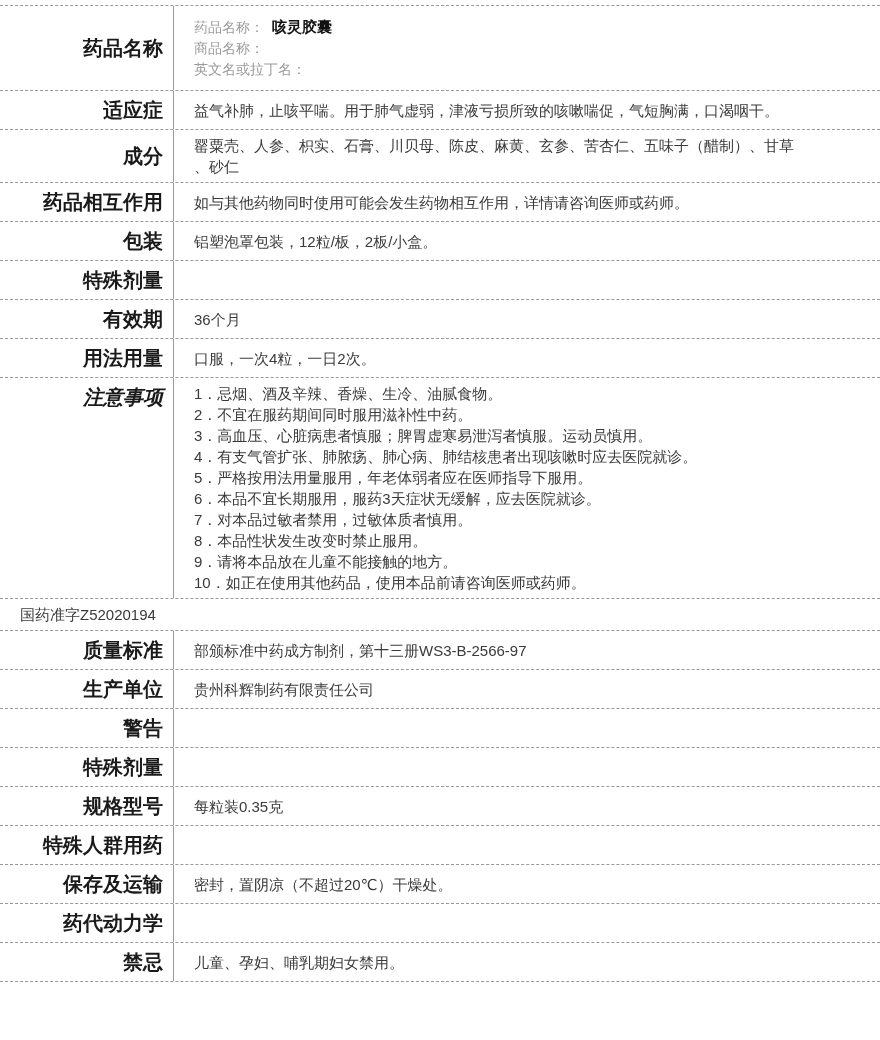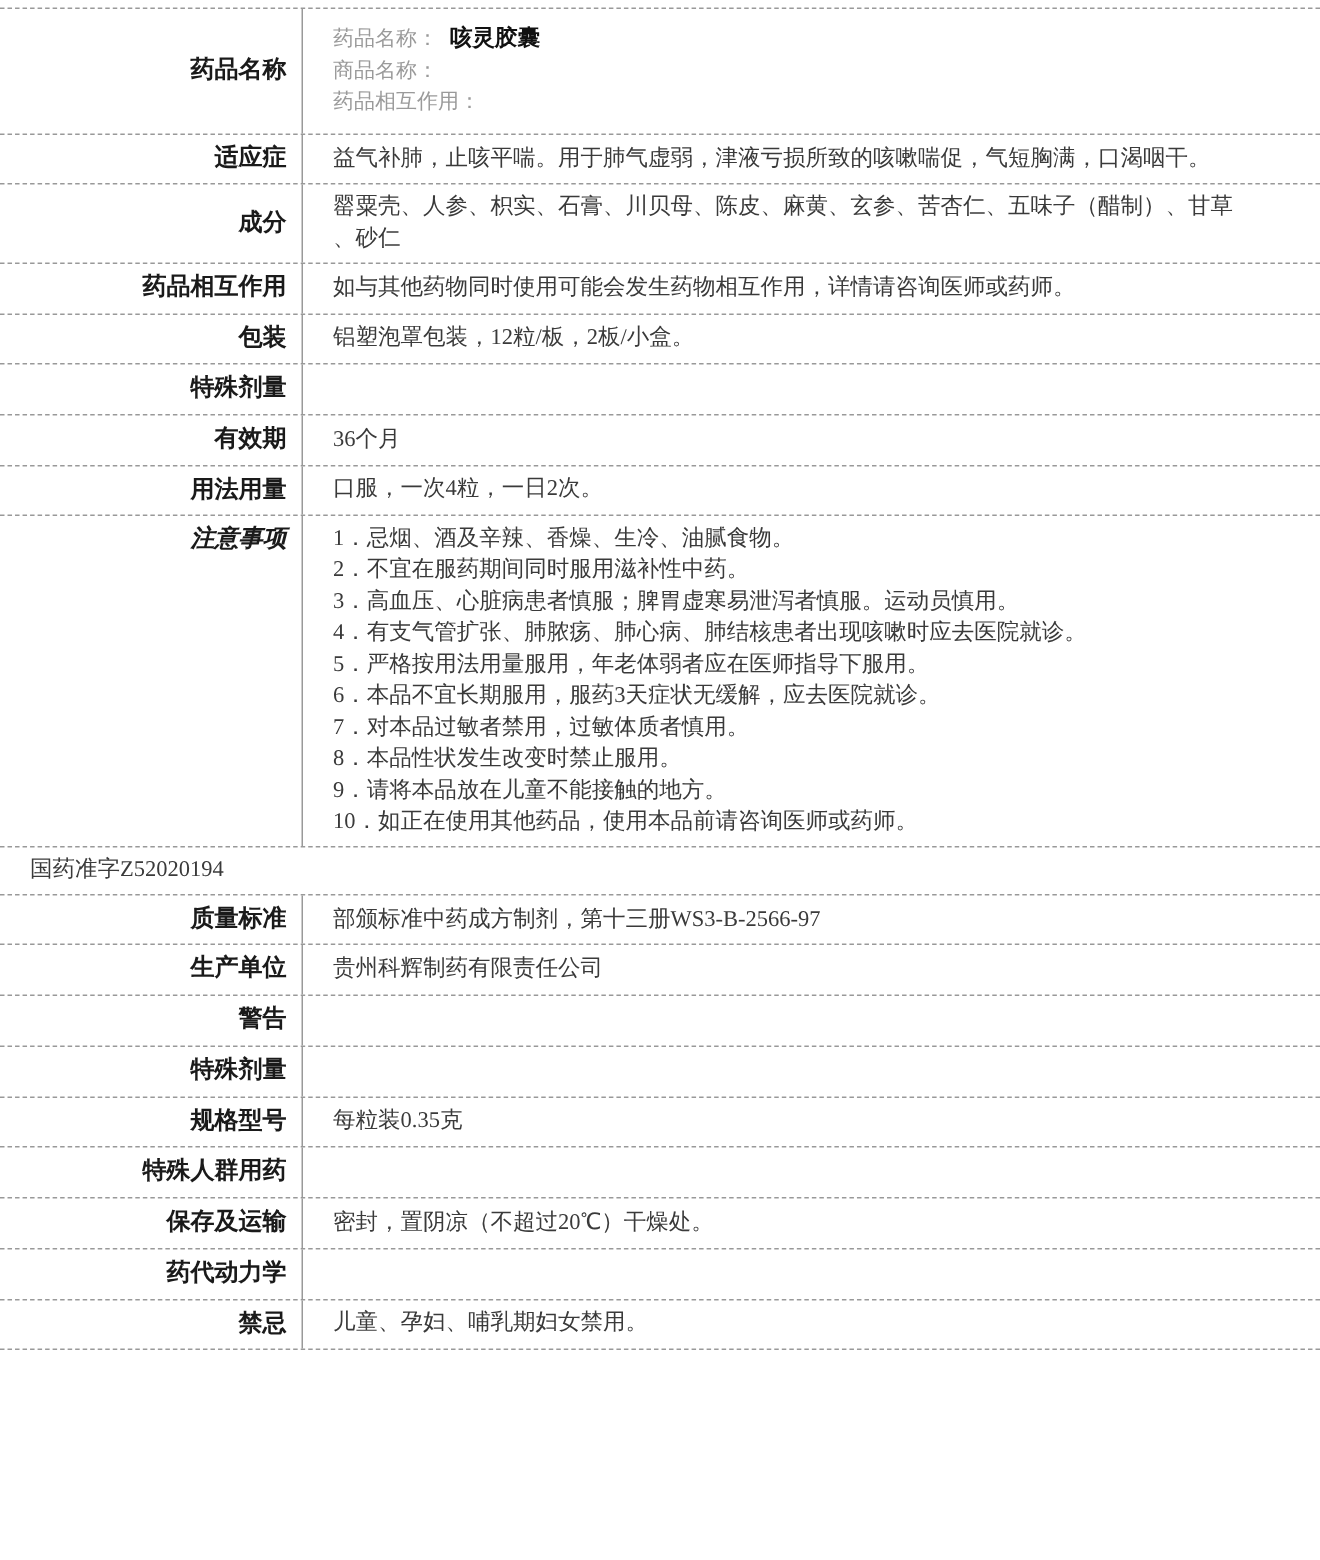--- a/index.html
+++ b/index.html
@@ -20,44 +20,43 @@
   .drug-table{
     width:880px;
     border-top:1px dashed var(--border-color);
   }
   .row{
     display:flex;
     border-bottom:1px dashed var(--border-color);
     min-height:30px;
   }
   .label-cell{
-    width:202px;
+    width:174px;
     box-sizing:border-box;
     border-right:1px solid var(--border-color);
     display:flex;
     align-items:center;
     justify-content:flex-end;
     text-align:right;
     padding:5px 10px 5px 4px;
-    font-size:16px;
+    font-size:20px;
     font-weight:bold;
     color:var(--label-color);
     line-height:1.4;
   }
   .content-cell{
     flex:1;
     box-sizing:border-box;
     padding:5px 14px 5px 20px;
     display:flex;
     flex-direction:column;
     justify-content:center;
     font-size:15px;
     color:var(--content-color);
     line-height:21px;
-    font-family:Liberation Serif, serif;
   }
   .content-line{white-space:pre-wrap;}
   .row.valign-top .label-cell{align-items:flex-start;font-style:italic;}
   .row.valign-top .content-cell{justify-content:flex-end;}
   .row.empty-row{min-height:33px;}
   .row.name-row .content-cell{padding-top:10px;padding-bottom:10px;line-height:21px;}
   .name-line{display:flex;align-items:baseline;}
   .field-key{color:var(--muted-color);font-size:14px;}
   .drug-name-value{color:var(--value-color);font-weight:bold;font-size:15px;margin-left:8px;}
 </style>
@@ -70,21 +69,21 @@
         <div class="label-cell">药品名称</div>
         <div class="content-cell">
           <div class="name-line">
             <span class="field-key">药品名称：</span>
             <span class="drug-name-value">咳灵胶囊</span>
           </div>
           <div class="name-line">
             <span class="field-key">商品名称：</span>
           </div>
           <div class="name-line">
-            <span class="field-key">药品相互作用：</span>
+            <span class="field-key">英文名或拉丁名：</span>
           </div>
         </div>
       </div>
       <div class="row">
         <div class="label-cell">适应症</div>
         <div class="content-cell">
           <div class="content-line">益气补肺，止咳平喘。用于肺气虚弱，津液亏损所致的咳嗽喘促，气短胸满，口渴咽干。</div>
         </div>
       </div>
       <div class="row">

